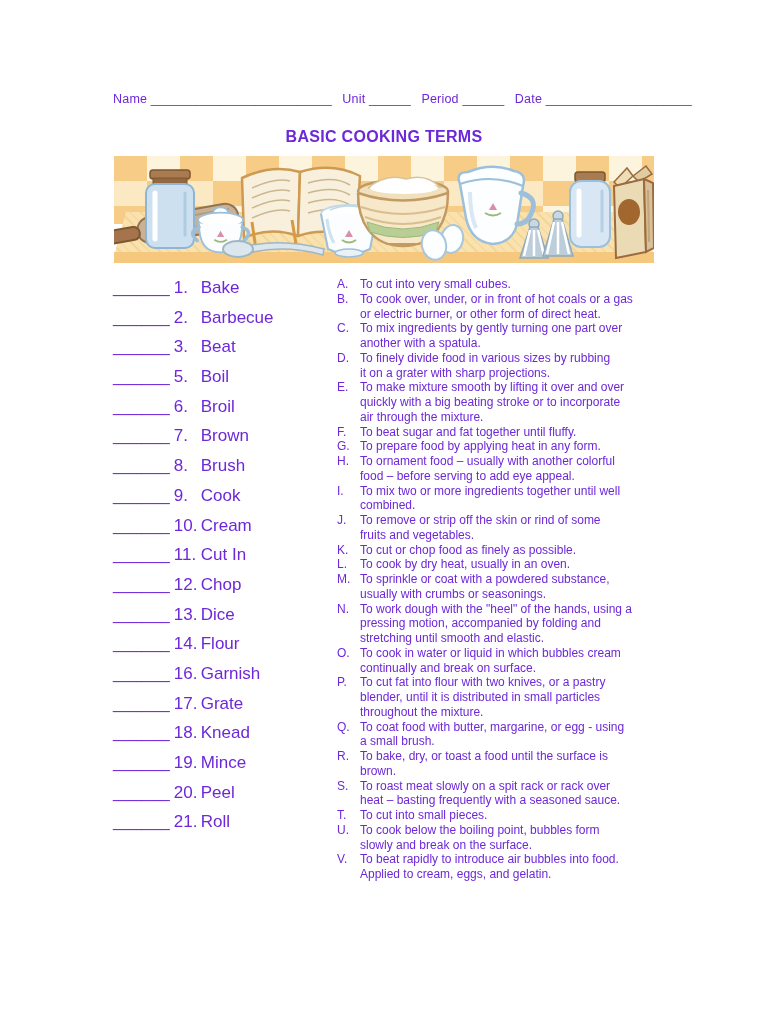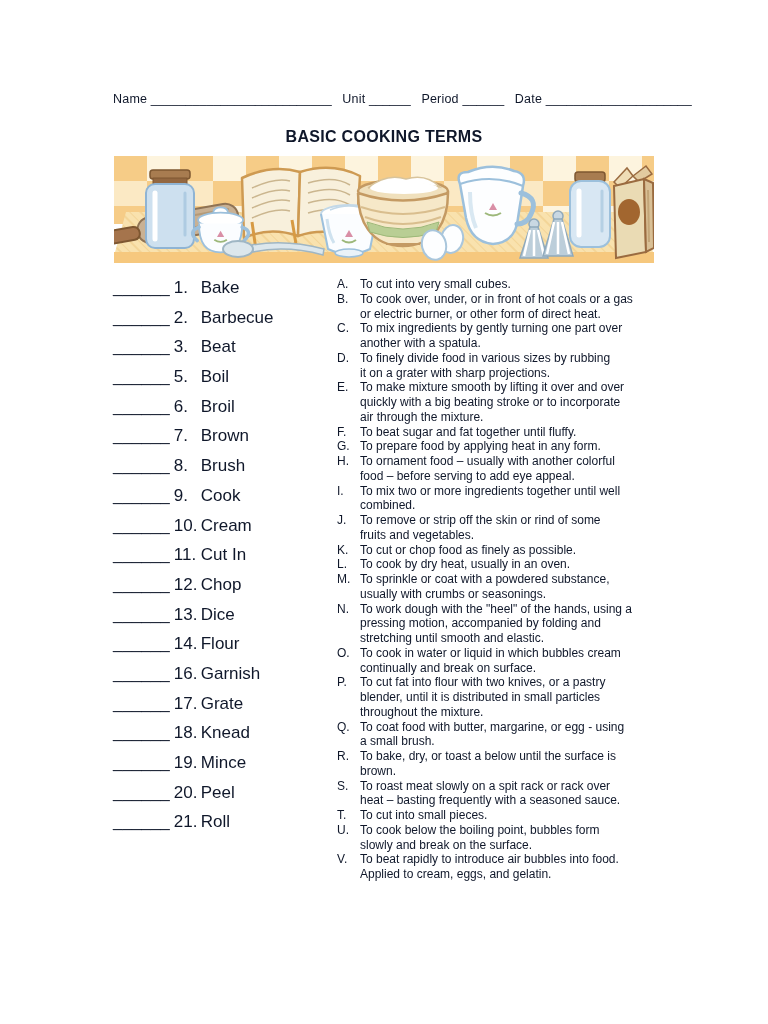--- a/index.html
+++ b/index.html
@@ -1,18 +1,18 @@
 <!DOCTYPE html>
 <html><head>
 <meta charset="utf-8">
 <style>
   html,body { margin:0; padding:0; background:#ffffff; }
   .page {
     position:relative; width:768px; height:1024px; background:#ffffff;
-    overflow:hidden; color:#0f172a;
+    overflow:hidden; color:#6d28d9;
     font-family:"Liberation Sans","DejaVu Sans",sans-serif;
   }
   
   .header-line {
     position:absolute; left:113px; top:92px;
     font-size:12.5px; white-space:nowrap; letter-spacing:0.2px;
   }
   .hfield { margin-right:7px; }
   .hblank { letter-spacing:0; }
   
@@ -319,21 +319,21 @@
       </div>
 
       <div class="def-row">
         <span class="def-letter">Q.</span>
         <span class="def-text">To coat food with butter, margarine, or egg - using
 a small brush.</span>
       </div>
 
       <div class="def-row">
         <span class="def-letter">R.</span>
-        <span class="def-text">To bake, dry, or toast a below until the surface is
+        <span class="def-text">To bake, dry, or toast a food until the surface is
 brown.</span>
       </div>
 
       <div class="def-row">
         <span class="def-letter">S.</span>
         <span class="def-text">To roast meat slowly on a spit rack or rack over
 heat – basting frequently with a seasoned sauce.</span>
       </div>
 
       <div class="def-row">

